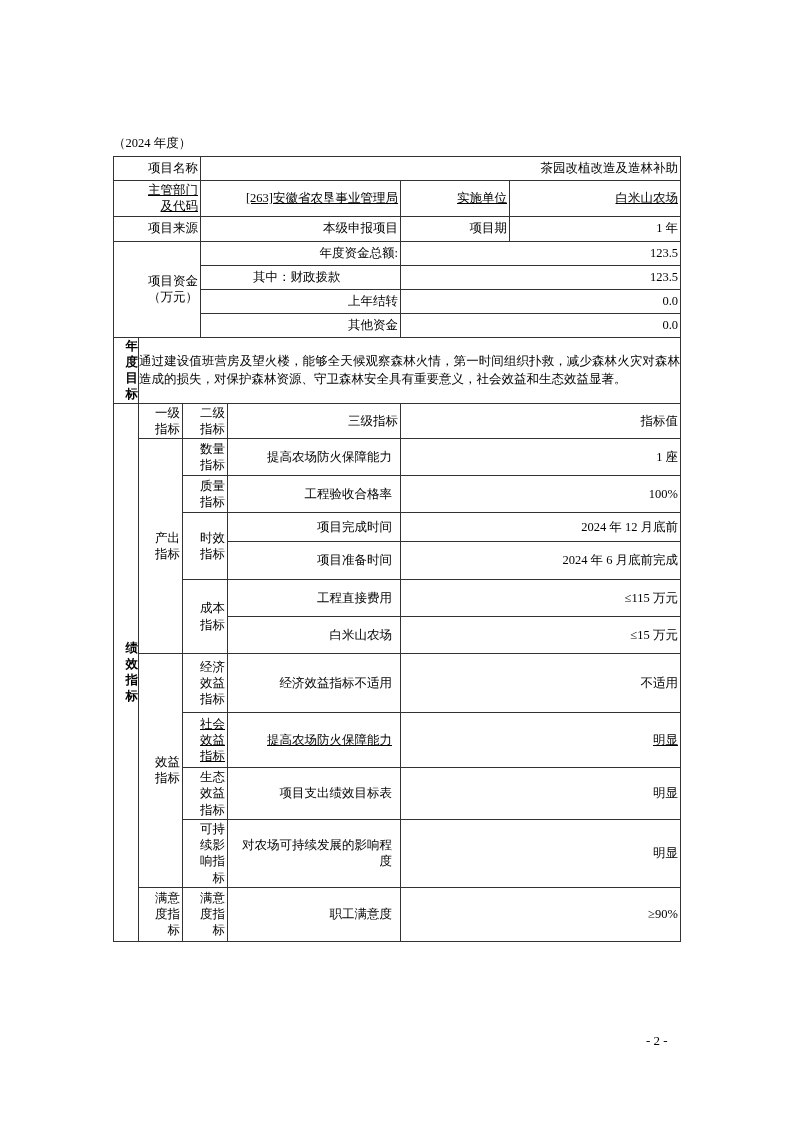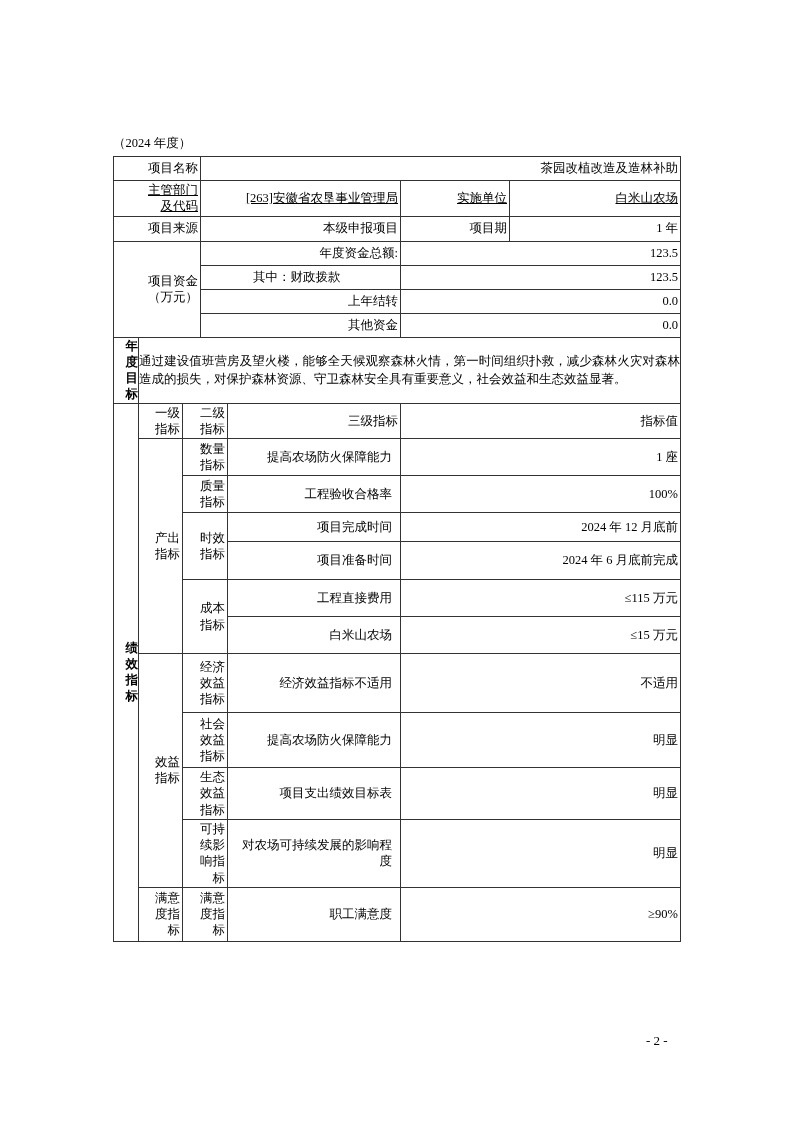--- a/index.html
+++ b/index.html
@@ -54,21 +54,21 @@
     position:absolute;left:646px;top:1033px;
     font-size:13px;line-height:15px;
   }
   
   .ra1{height:24px;}.ra2{height:35px;text-decoration:underline;}.ra3{height:25px;}
   .ra4{height:24px;}
   .rb-goal{height:61px;}
   .rb-head{height:35px;}
   .rb1{height:37px;}.rb2{height:37px;margin-top:36px;}.rb3{height:29px;}.rb4{height:38px;}
   .rb5{height:37px;}.rb6{height:37px;}
-  .rb7{height:59px;}.rb8{height:55px;}.rb9{height:51px;}
+  .rb7{height:59px;}.rb8{height:55px;text-decoration:underline;}.rb9{height:51px;}
   .rb10{height:62px;}.rb11{height:54px;}
 </style>
 </head>
 <body>
 
 <div class="page">
   <div class="content">
 
     <div class="doc-subtitle">（2024 年度）</div>
 

